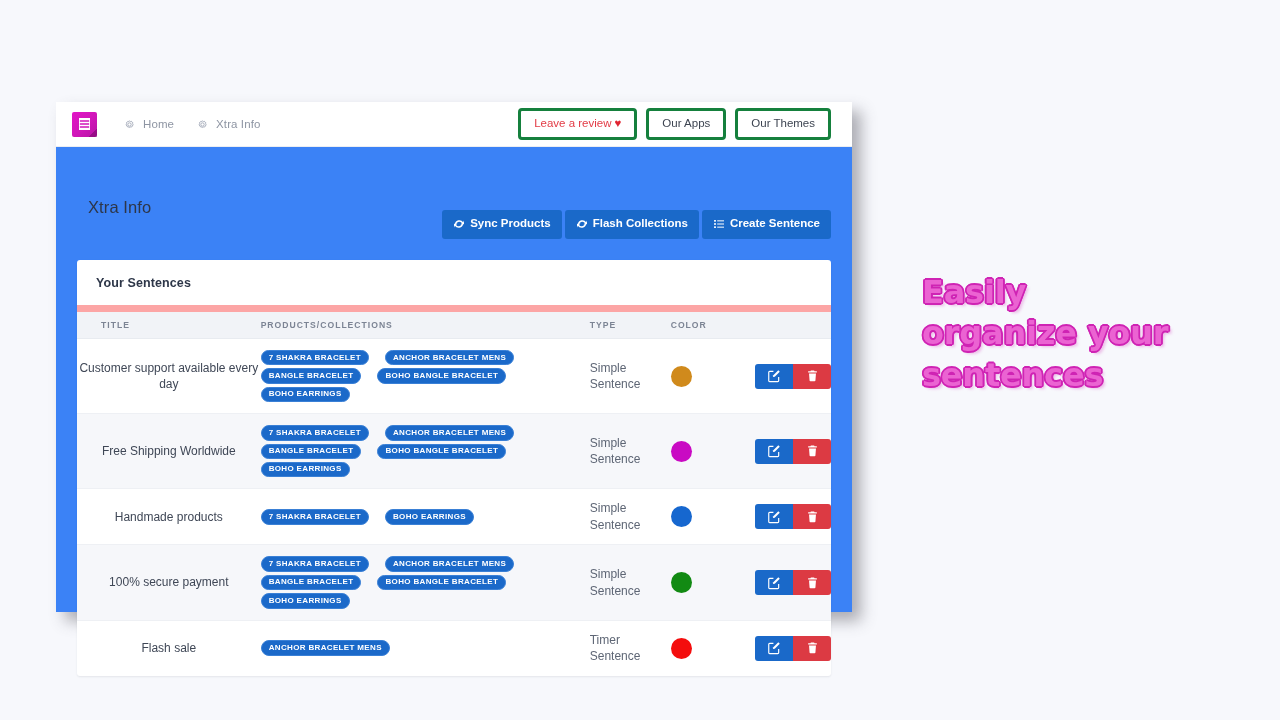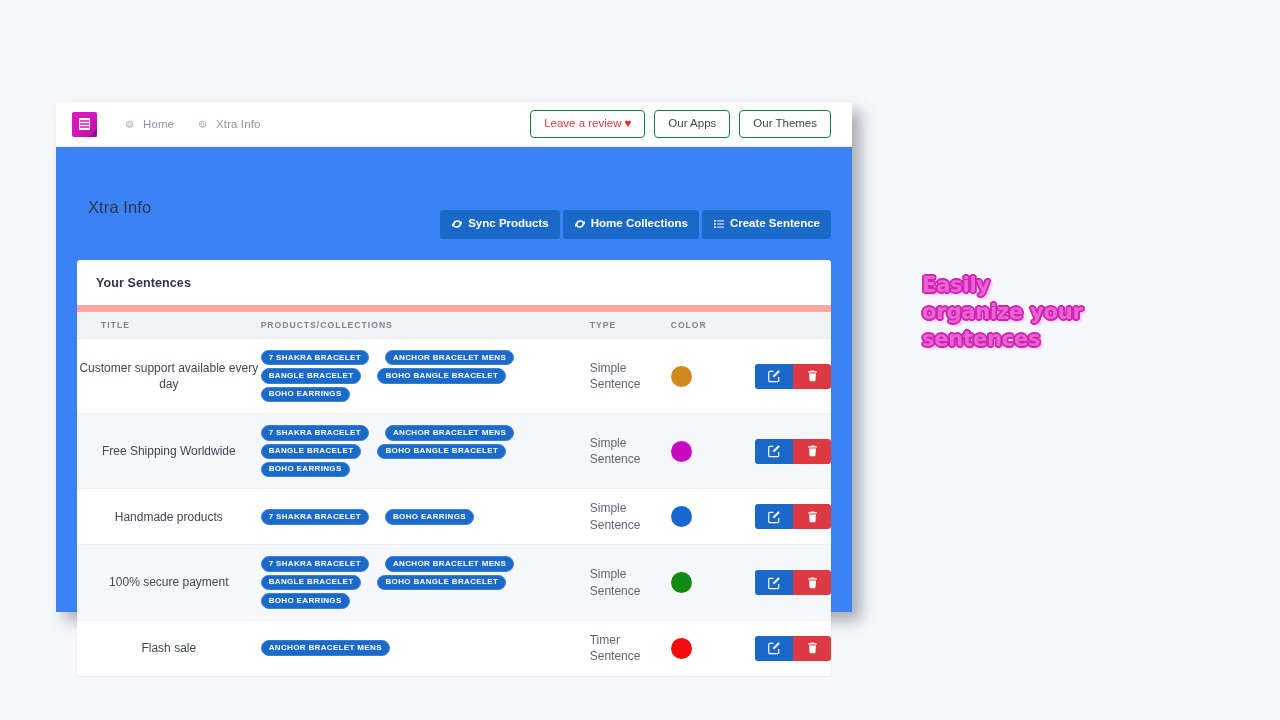--- a/index.html
+++ b/index.html
@@ -82,21 +82,21 @@
   }
   .gear-ic { display: block; flex: 0 0 auto; }
 
   .nav-right {
     margin-left: auto;
     display: flex;
     align-items: center;
     gap: 9px;
   }
   .nav-btn {
-    border: 1px solid #15803d;
+    border: 3px solid #15803d;
     background: #fff;
     border-radius: 4px;
     font-family: "Liberation Sans", sans-serif;
     font-size: 11.5px;
     color: #3d4451;
     padding: 7px 13px 8px;
     cursor: pointer;
     line-height: 1;
     white-space: nowrap;
   }
@@ -254,21 +254,21 @@
 
   
   #caption {
     position: absolute;
     left: 922px;
     top: 272px;
     width: 300px;
   }
   .caption-line {
     font-family: "DejaVu Sans", sans-serif;
-    font-size: 21px;
+    font-size: 32px;
     font-weight: bold;
     line-height: 1.29;
     color: #eb63d2;
     letter-spacing: -0.2px;
     text-shadow:
       -1.4px -1.4px 0 #cf24b4,
        1.4px -1.4px 0 #cf24b4,
       -1.4px  1.4px 0 #cf24b4,
        1.4px  1.4px 0 #cf24b4,
        0px -1.8px 0 #cf24b4,
@@ -328,21 +328,21 @@
             <path fill="#fff" d="M3.7 15.4L2 18.8v-7.1h7.1L6 13.3A6.2 6.2 0 0017.4 12h2.8a9 9 0 01-16.5 3.4z"></path>
           </svg>
           <span>Sync Products</span>
         </button>
 
         <button class="primary-btn">
           <svg width="12" height="12" viewBox="0 0 24 24">
             <path fill="#fff" d="M20.3 8.6l1.7-3.4v7.1h-7.1l3.1-1.6A6.2 6.2 0 006.6 12H3.8a9 9 0 0116.5-3.4z"></path>
             <path fill="#fff" d="M3.7 15.4L2 18.8v-7.1h7.1L6 13.3A6.2 6.2 0 0017.4 12h2.8a9 9 0 01-16.5 3.4z"></path>
           </svg>
-          <span>Home Collections</span>
+          <span>Flash Collections</span>
         </button>
 
         <button class="primary-btn">
           <svg width="12" height="12" viewBox="0 0 24 24">
             <rect x="2" y="4.2" width="4" height="3" fill="#fff"></rect>
             <rect x="2" y="10.5" width="4" height="3" fill="#fff"></rect>
             <rect x="2" y="16.8" width="4" height="3" fill="#fff"></rect>
             <rect x="8.4" y="4.7" width="13.6" height="2" fill="#fff"></rect>
             <rect x="8.4" y="11" width="13.6" height="2" fill="#fff"></rect>
             <rect x="8.4" y="17.3" width="13.6" height="2" fill="#fff"></rect>

